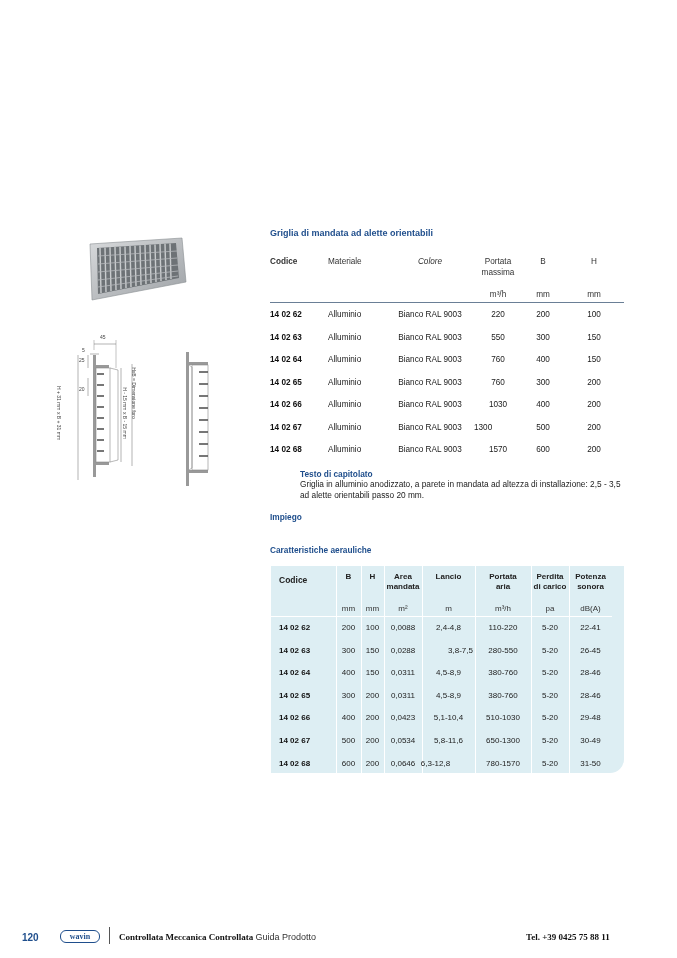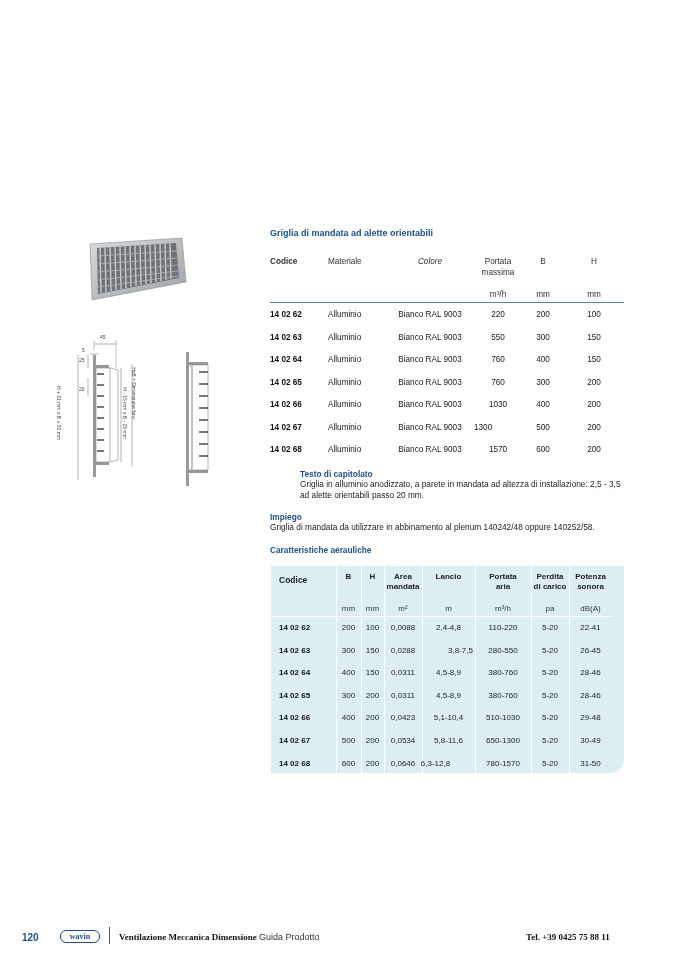--- a/index.html
+++ b/index.html
@@ -217,21 +217,20 @@
 </div>
 
 <div class="abs" style="left:280px; top:469px; width:370px;margin-left:20px;">
   <div class="sec-h">Testo di capitolato</div>
   <div class="sec-p">Griglia in alluminio anodizzato, a parete in mandata ad altezza di installazione: 2,5 - 3,5</div>
   <div class="sec-p">ad alette orientabili passo 20 mm.</div>
 </div>
 
 <div class="abs" style="left:270px; top:512px; width:370px;">
   <div class="sec-h">Impiego</div>
-  <div class="sec-p">Griglia di mandata da utilizzare in abbinamento al plenum 140242/48 oppure 140252/58.</div>
 </div>
 
 <div class="abs sec-h" style="left:270px; top:545px;">Caratteristiche aerauliche</div>
 
 <div class="abs atable">
   <div class="col-line" style="left:65px;"></div>
   <div class="col-line" style="left:90px;"></div>
   <div class="col-line" style="left:113px;"></div>
   <div class="col-line" style="left:151px;"></div>
   <div class="col-line" style="left:204px;"></div>
@@ -313,16 +312,16 @@
       <span class="cell" style="left: 204px; width: 56px; top: 192.6px;">780-1570</span>
       <span class="cell" style="left: 260px; width: 38px; top: 192.6px;">5-20</span>
       <span class="cell" style="left: 298px; width: 43px; top: 192.6px;">31-50</span>
     </div>
 </div>
 
 <div class="abs pnum">120</div>
 <div class="abs logo">wavin</div>
 <div class="abs vsep"></div>
 <div class="abs ftitle">
-  <span>Ventilazione Meccanica Dimensione</span>
+  <span>Controllata Meccanica Controllata</span>
   <span class="fsub">Guida Prodotto</span>
 </div>
 <div class="abs ftel">Tel. +39 0425 75 88 11</div>
 
 </body></html>

